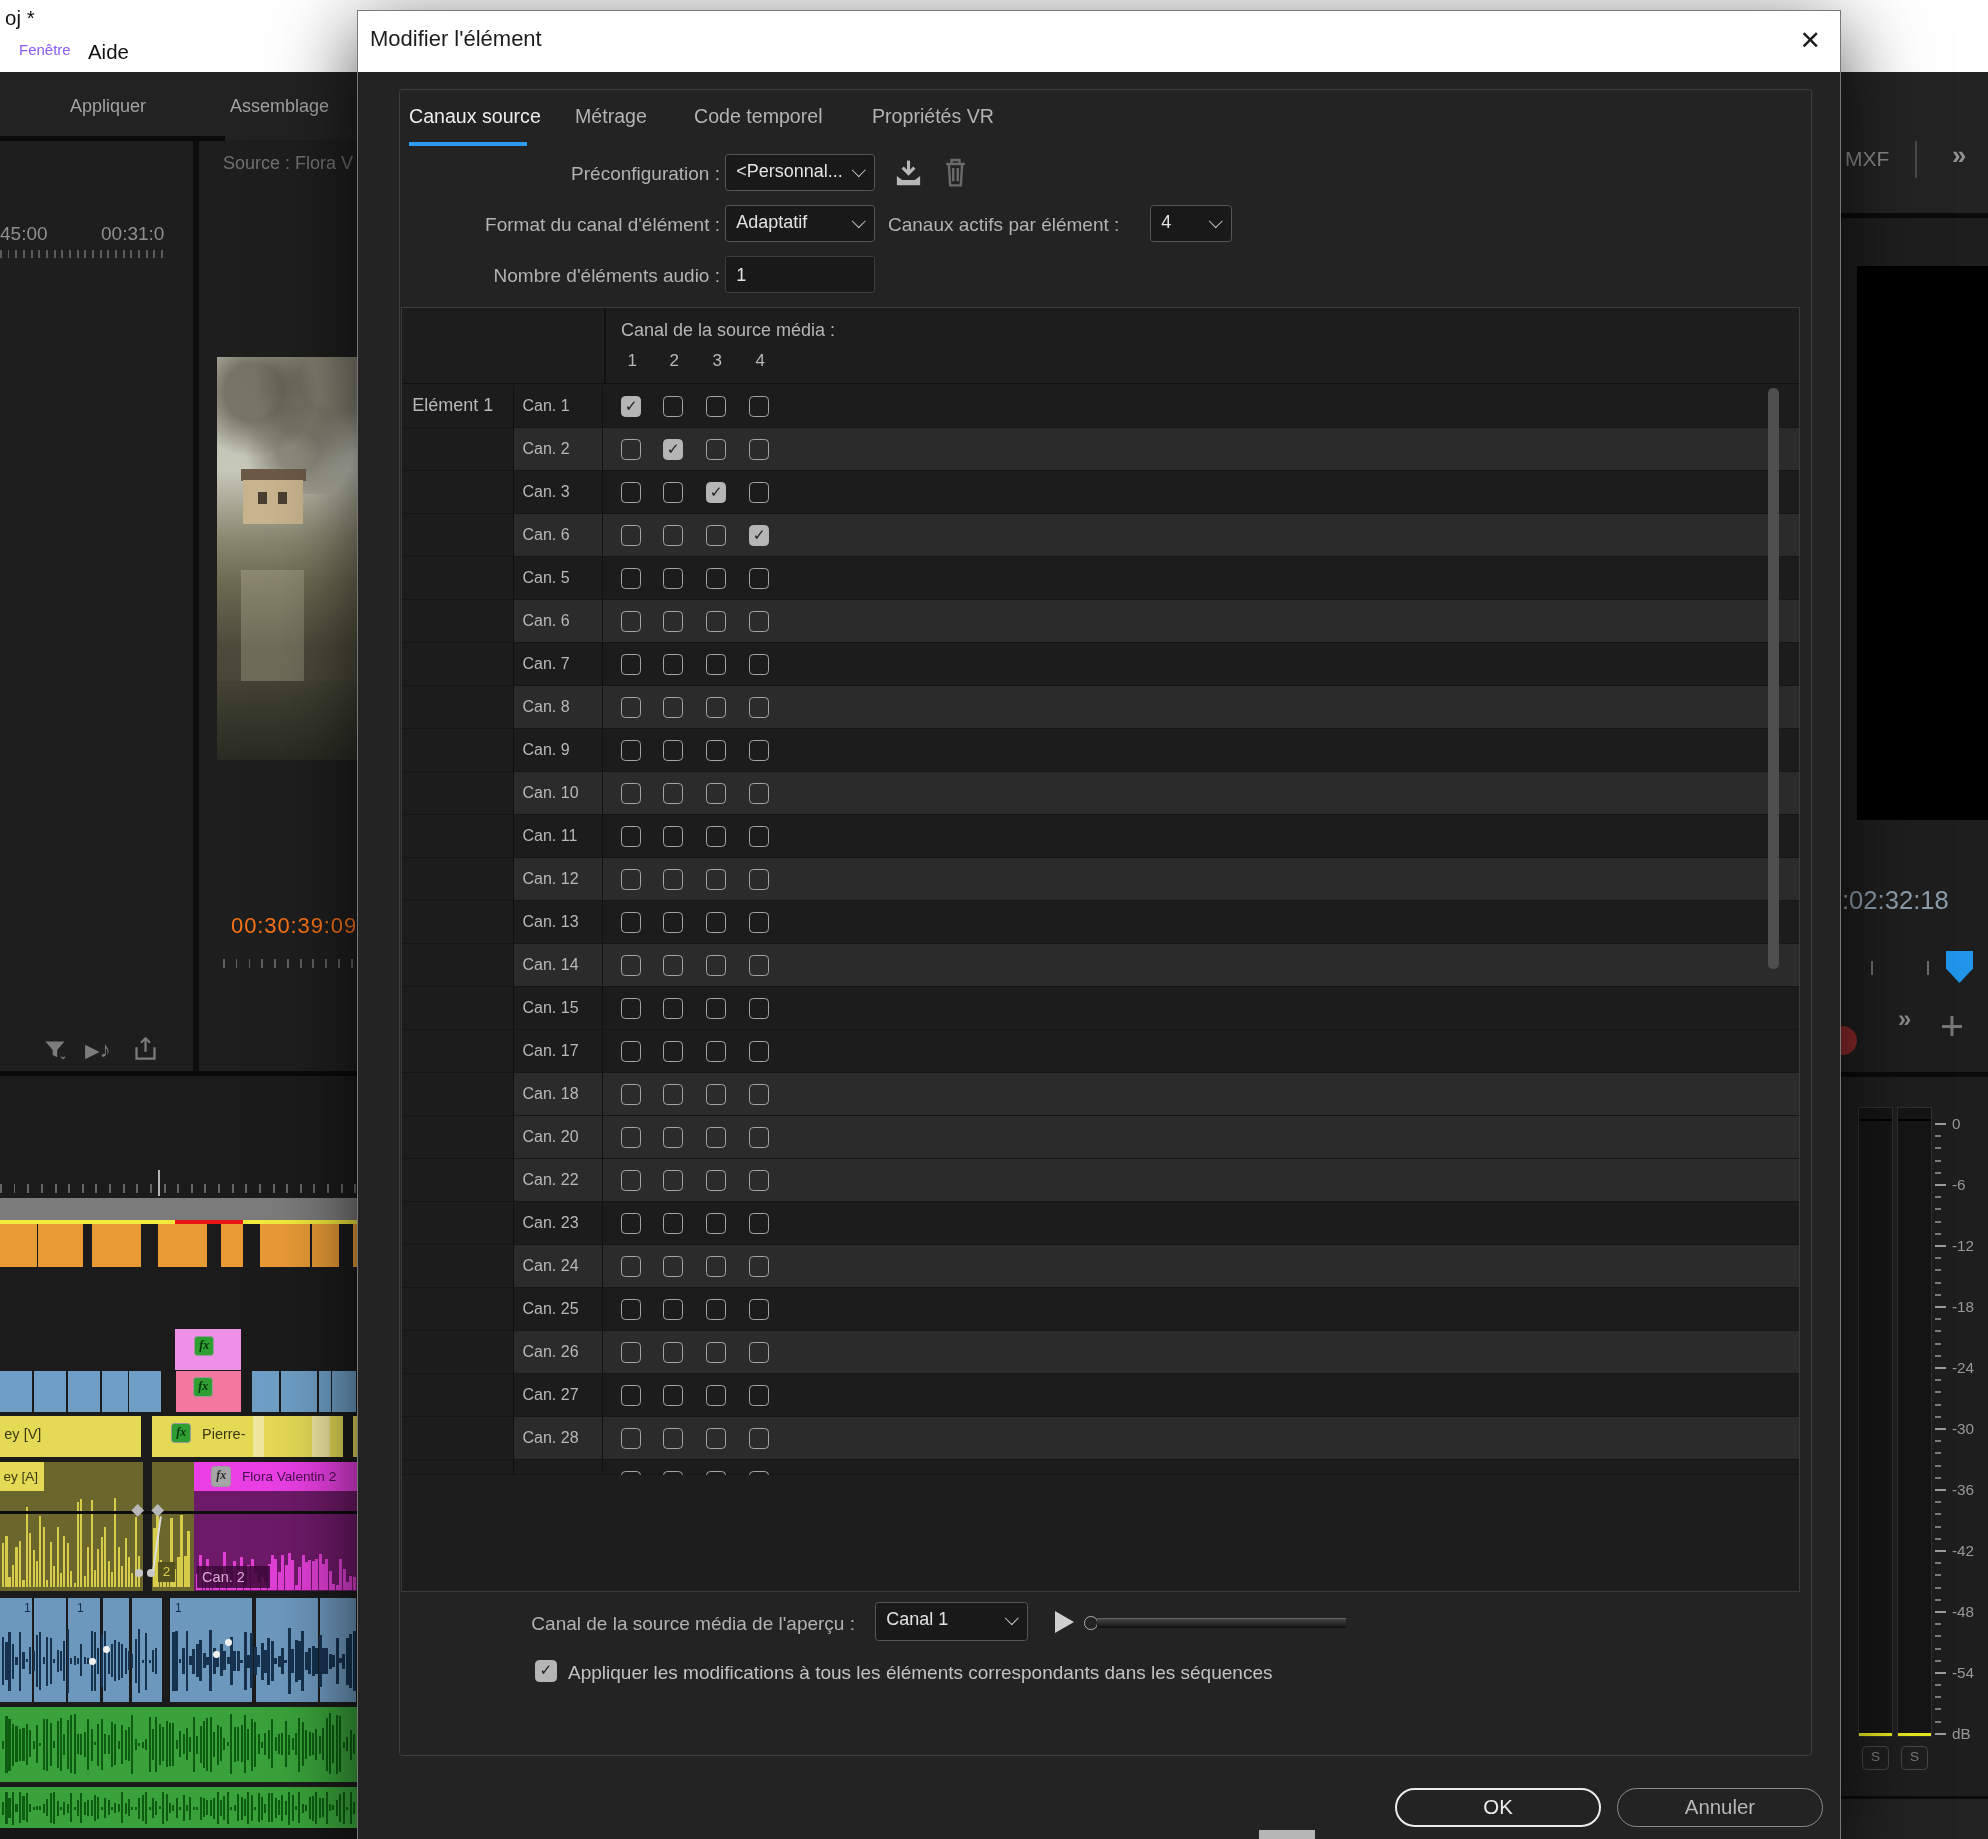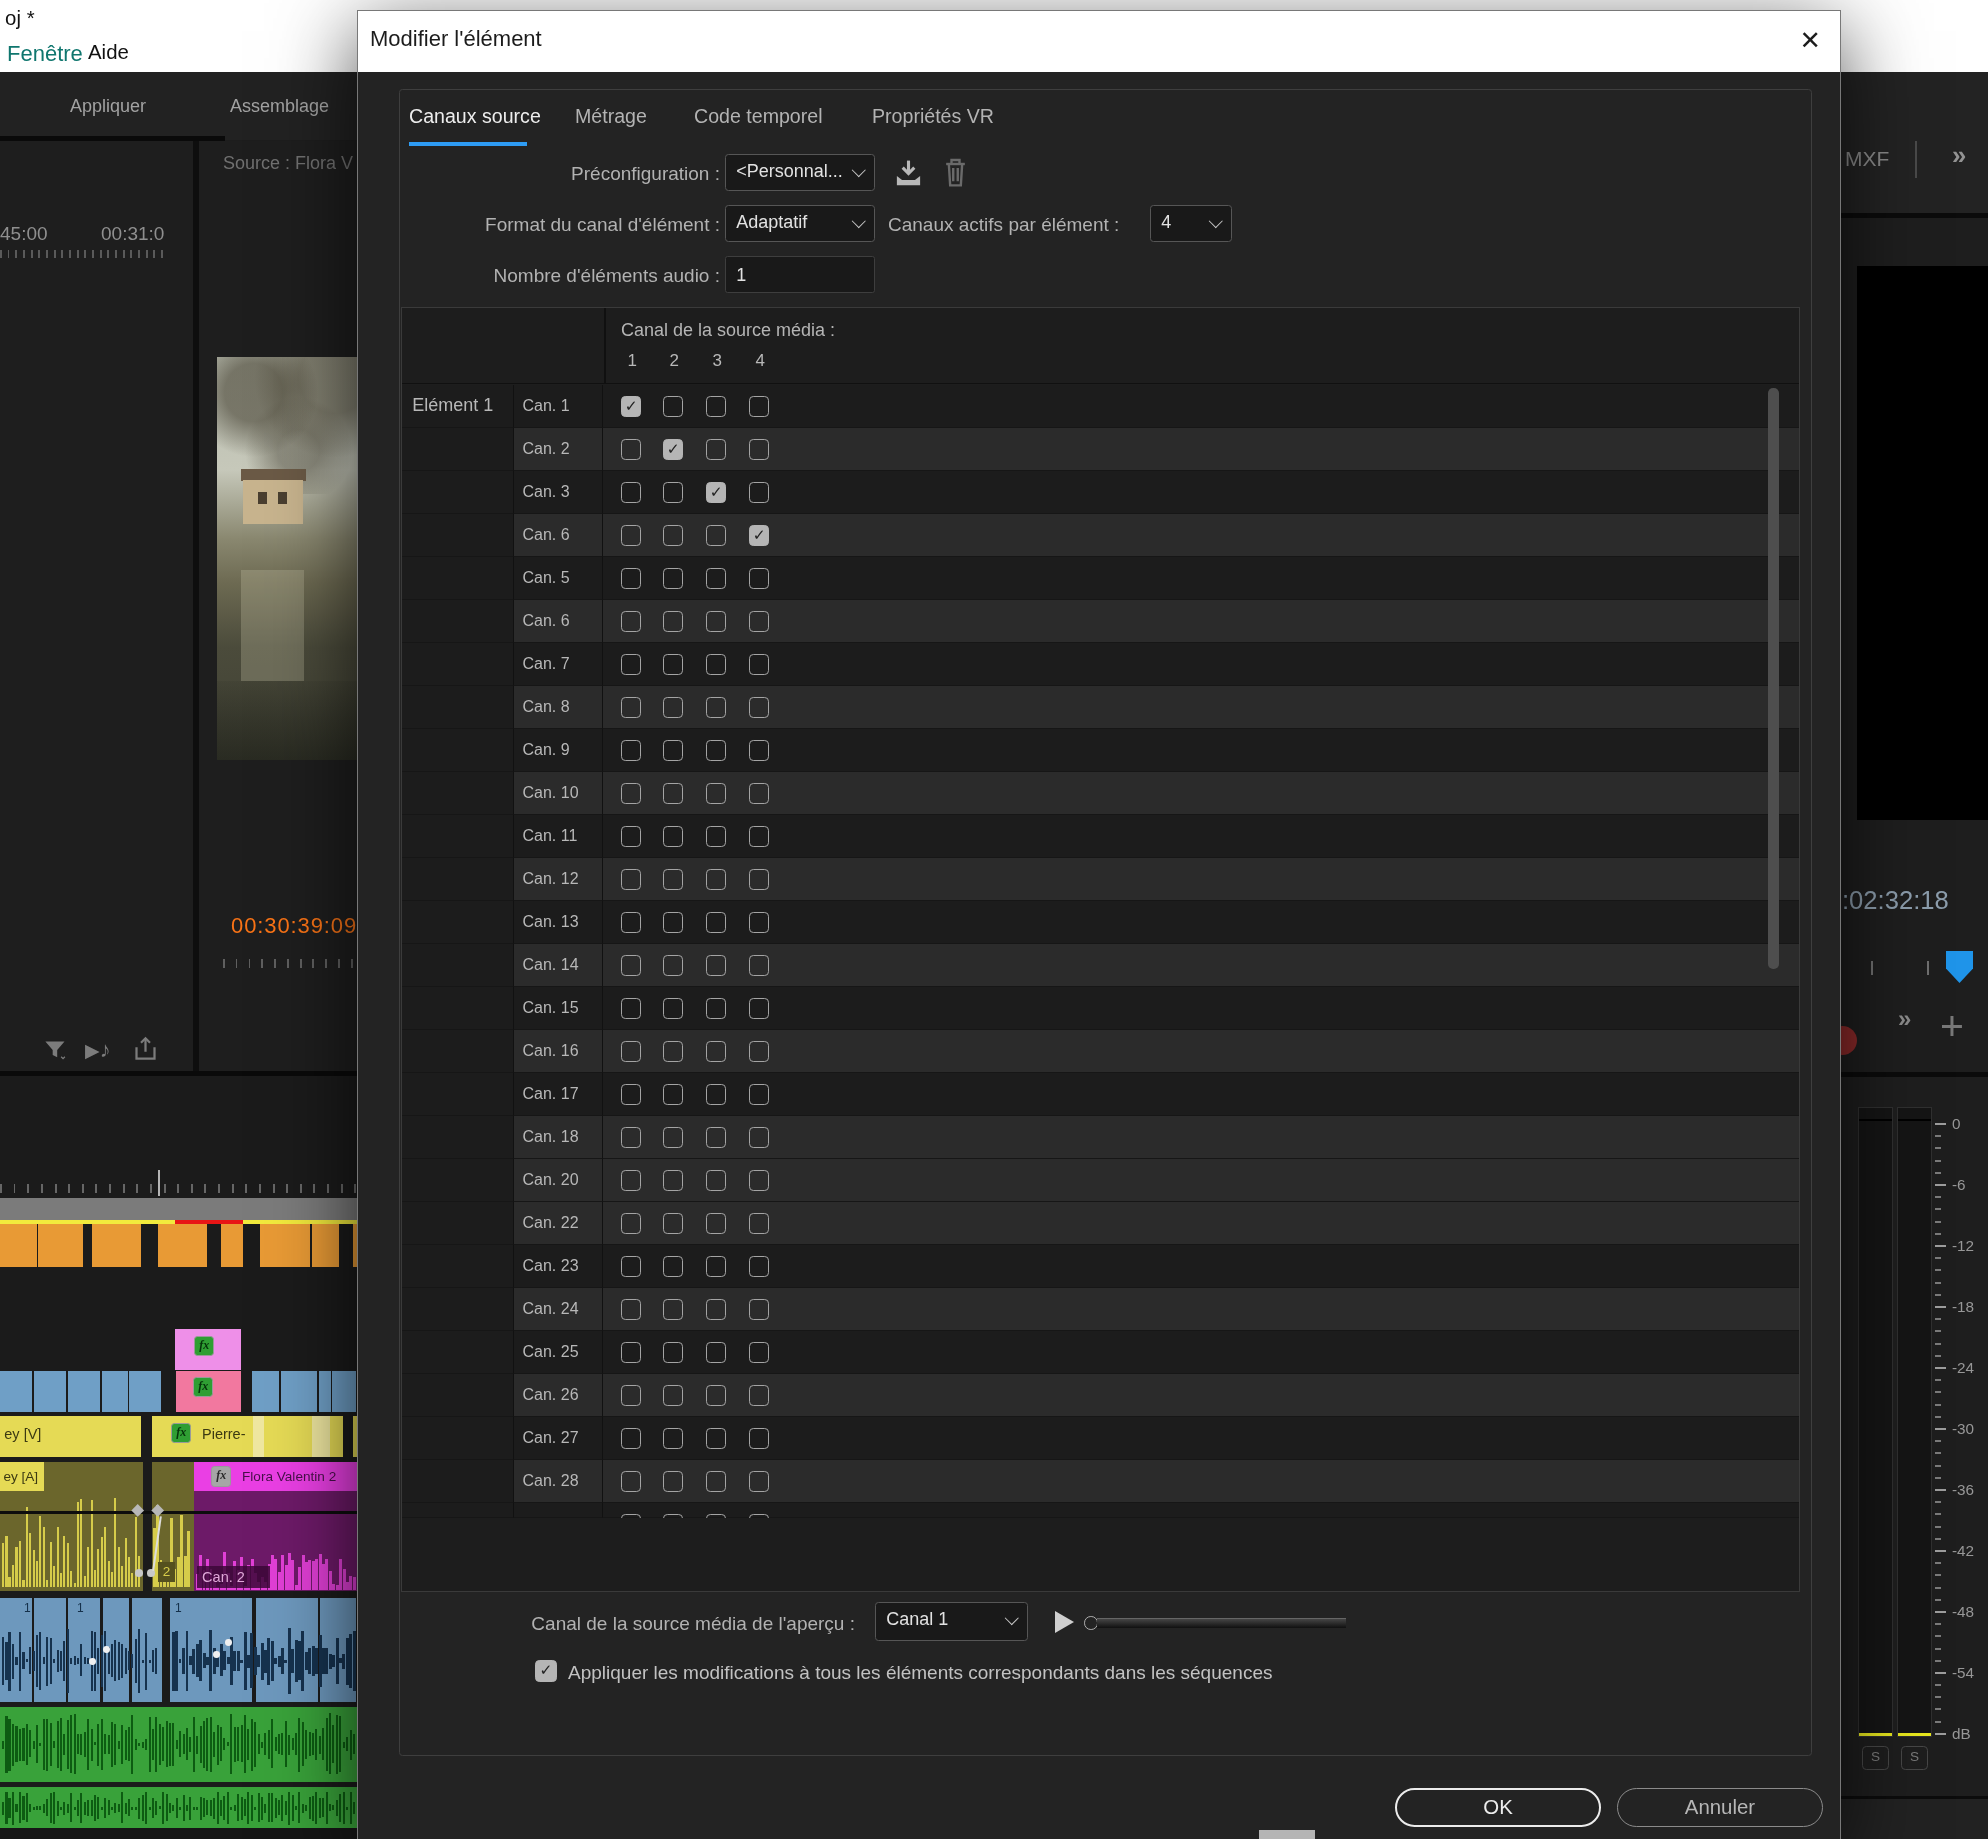--- a/index.html
+++ b/index.html
@@ -51,21 +51,21 @@
   .sbtn{position:absolute;width:27px;height:24px;border:1.7px solid #474747;border-radius:4.3px;
         box-sizing:border-box;color:#7a7a7a;font-size:13.6px;text-align:center;line-height:20.4px}
 </style>
 </head>
 <body>
 
 <div class="stage">
 
   <div class="abs" style="left:0;top:0;width:1988px;height:72px;background:#fff">
     <span class="abs" style="left:5.1px;top:6.8px;font-size:20.4px;color:#111">oj *</span>
-    <span class="abs" style="left:7px;top:41px;font-size:22px;color:#0f766e">Fenêtre</span>
+    <span class="abs" style="left:19px;top:41px;font-size:15px;color:#8b5cf6">Fenêtre</span>
     <span class="abs" style="left:88px;top:41px;font-size:20.4px;color:#111">Aide</span>
   </div>
 
   <div class="abs" style="left:0;top:72px;width:358px;height:68px;background:#222">
     <span class="tab" style="left:70px;top:24px;font-size:18px;color:#a2a2a2">Appliquer</span>
     <span class="tab" style="left:230px;top:24px;font-size:18px;color:#a2a2a2">Assemblage</span>
   </div>
   <div class="abs" style="left:0;top:136px;width:225px;height:5.1px;background:#0a0a0a"></div>
 
   <div class="abs" style="left:0;top:141px;width:193px;height:930px;background:#1e1e1e">
@@ -975,30 +975,20 @@
           <div class="mrow">
             <div class="mel"></div>
             <div class="mlab">Can. 15</div>
             <div class="mcells">
               <div class="cb" style="left: 18px; top: 11px;"></div>
               <div class="cb" style="left: 60px; top: 11px;"></div>
               <div class="cb" style="left: 103px; top: 11px;"></div>
               <div class="cb" style="left: 146px; top: 11px;"></div>
             </div>
           </div>
-          <div class="mrow alt">
-            <div class="mel"></div>
-            <div class="mlab">Can. 16</div>
-            <div class="mcells">
-              <div class="cb" style="left: 18px; top: 11px;"></div>
-              <div class="cb" style="left: 60px; top: 11px;"></div>
-              <div class="cb" style="left: 103px; top: 11px;"></div>
-              <div class="cb" style="left: 146px; top: 11px;"></div>
-            </div>
-          </div>
           <div class="mrow">
             <div class="mel"></div>
             <div class="mlab">Can. 17</div>
             <div class="mcells">
               <div class="cb" style="left: 18px; top: 11px;"></div>
               <div class="cb" style="left: 60px; top: 11px;"></div>
               <div class="cb" style="left: 103px; top: 11px;"></div>
               <div class="cb" style="left: 146px; top: 11px;"></div>
             </div>
           </div>

